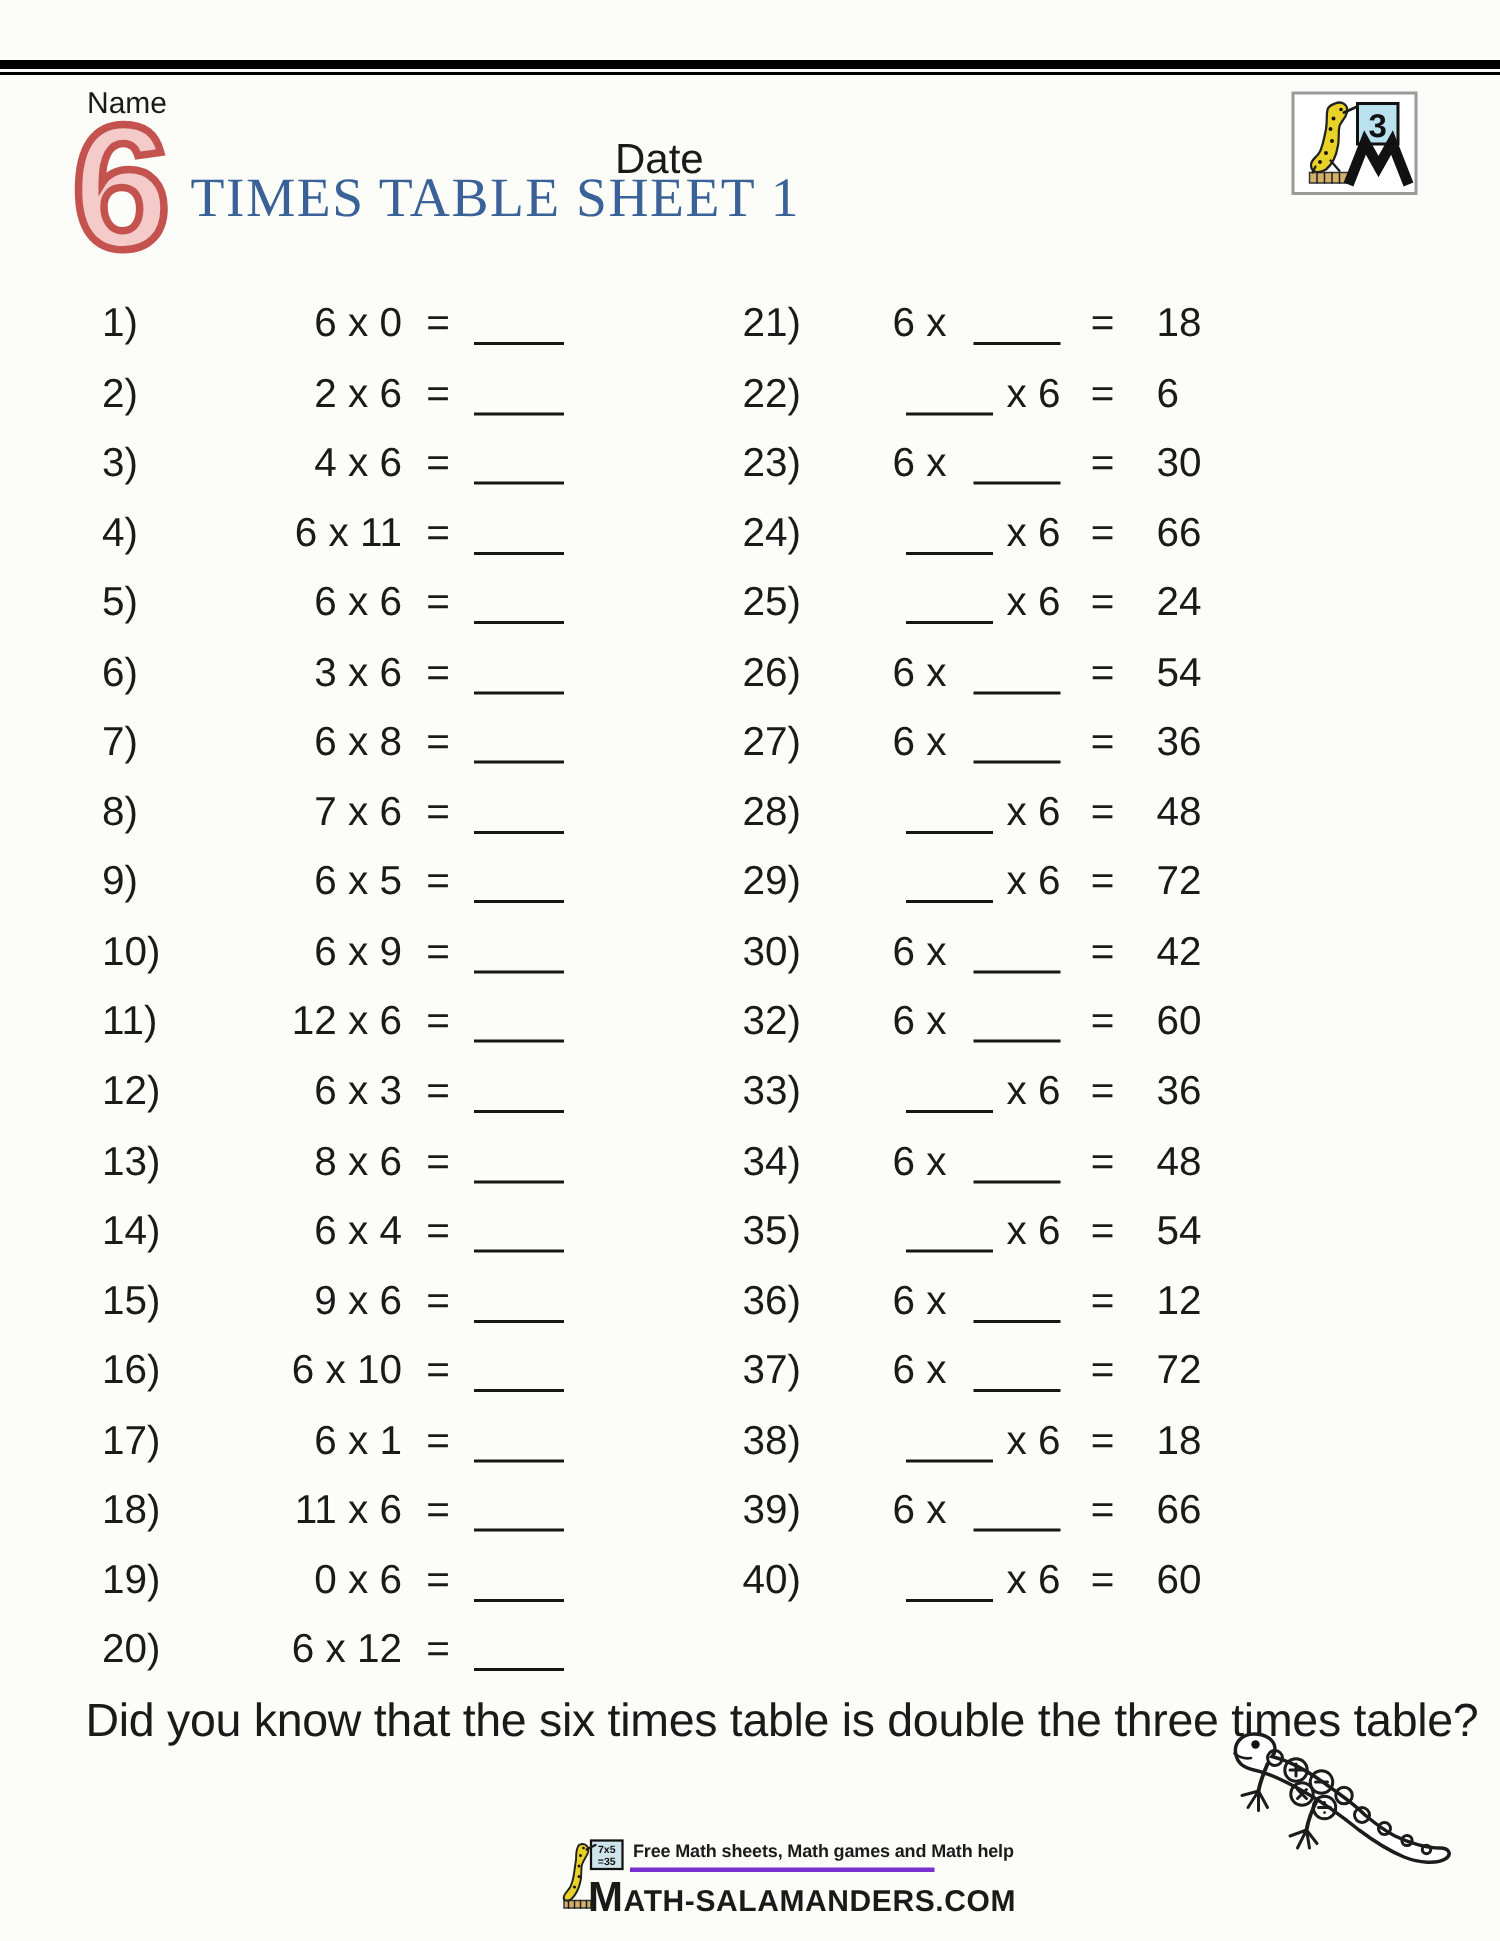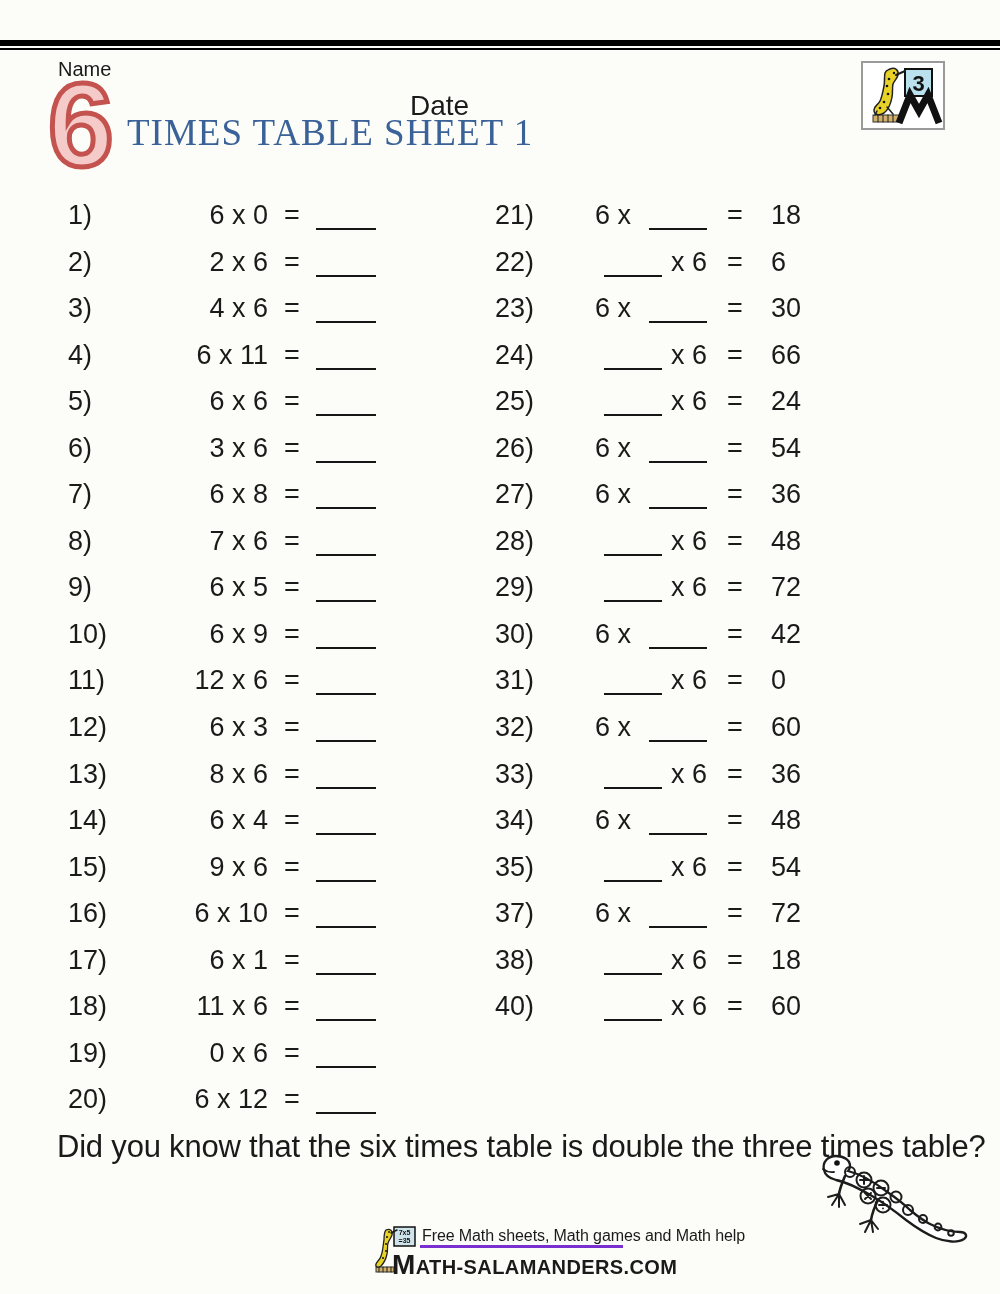--- a/index.html
+++ b/index.html
@@ -35,21 +35,21 @@
   .post{margin-left:9px;}
   .pre:empty,.post:empty{display:none;}
   .ans{display:inline-block;padding-left:8px;text-align:center;}
 
   .fact{position:absolute;left:57px;top:1129px;font-size:31px;letter-spacing:-0.2px;}
 
   .gecko{position:absolute;left:812px;top:1150px;}
 
   .footer{position:absolute;left:374px;top:1224px;width:270px;height:70px;}
   .flogo{position:absolute;left:0;top:0;}
-  .tagline{position:absolute;left:48px;top:3px;font-size:16px;font-weight:normal;white-space:nowrap;letter-spacing:-0.1px;}
+  .tagline{position:absolute;left:48px;top:3px;font-size:12px;font-weight:bold;white-space:nowrap;letter-spacing:-0.1px;}
   .fline{position:absolute;left:46px;top:21px;width:203px;height:3px;background:var(--footer-accent,#7a2fd0);}
   .site{position:absolute;left:18px;top:25px;font-size:20px;font-weight:bold;letter-spacing:0.4px;white-space:nowrap;}
   .site::first-letter{font-size:1.4em;}
 
   svg .ink{stroke:#1c1c1c;fill:none;stroke-linecap:round;}
 </style>
 </head>
 <body>
 
 <div class="page">
@@ -198,49 +198,52 @@
   </div>
 
   <div class="prow">
     <span class="pnum">29)</span><span class="exprr"><span class="blank"></span><span class="post">x 6</span></span><span class="eq">=</span><span class="ans">72</span>
   </div>
 
   <div class="prow">
     <span class="pnum">30)</span><span class="exprr"><span class="pre">6 x</span><span class="blank"></span></span><span class="eq">=</span><span class="ans">42</span>
   </div>
 
-  <div class="prow">
-    <span class="pnum">31)</span><span class="exprr"><span class="blank"></span><span class="post">x 6</span></span><span class="eq">=</span><span class="ans">0</span>
-  </div>
 
   <div class="prow">
     <span class="pnum">32)</span><span class="exprr"><span class="pre">6 x</span><span class="blank"></span></span><span class="eq">=</span><span class="ans">60</span>
   </div>
 
   <div class="prow">
     <span class="pnum">33)</span><span class="exprr"><span class="blank"></span><span class="post">x 6</span></span><span class="eq">=</span><span class="ans">36</span>
   </div>
 
   <div class="prow">
     <span class="pnum">34)</span><span class="exprr"><span class="pre">6 x</span><span class="blank"></span></span><span class="eq">=</span><span class="ans">48</span>
   </div>
 
   <div class="prow">
     <span class="pnum">35)</span><span class="exprr"><span class="blank"></span><span class="post">x 6</span></span><span class="eq">=</span><span class="ans">54</span>
   </div>
 
+  <div class="prow">
+    <span class="pnum">36)</span><span class="exprr"><span class="pre">6 x</span><span class="blank"></span></span><span class="eq">=</span><span class="ans">12</span>
+  </div>
 
   <div class="prow">
     <span class="pnum">37)</span><span class="exprr"><span class="pre">6 x</span><span class="blank"></span></span><span class="eq">=</span><span class="ans">72</span>
   </div>
 
   <div class="prow">
     <span class="pnum">38)</span><span class="exprr"><span class="blank"></span><span class="post">x 6</span></span><span class="eq">=</span><span class="ans">18</span>
   </div>
 
+  <div class="prow">
+    <span class="pnum">39)</span><span class="exprr"><span class="pre">6 x</span><span class="blank"></span></span><span class="eq">=</span><span class="ans">66</span>
+  </div>
 
   <div class="prow">
     <span class="pnum">40)</span><span class="exprr"><span class="blank"></span><span class="post">x 6</span></span><span class="eq">=</span><span class="ans">60</span>
   </div>
 </div>
 
   <div class="fact">Did you know that the six times table is double the three times table?</div>
 
   <svg class="gecko" width="165" height="100" viewBox="0 0 165 100">
     <path d="M12,20 C10,12 16,6 24,6 C32,6 38,10 38,16 C38,18 37,20 36,21 C48,24 62,32 74,41

